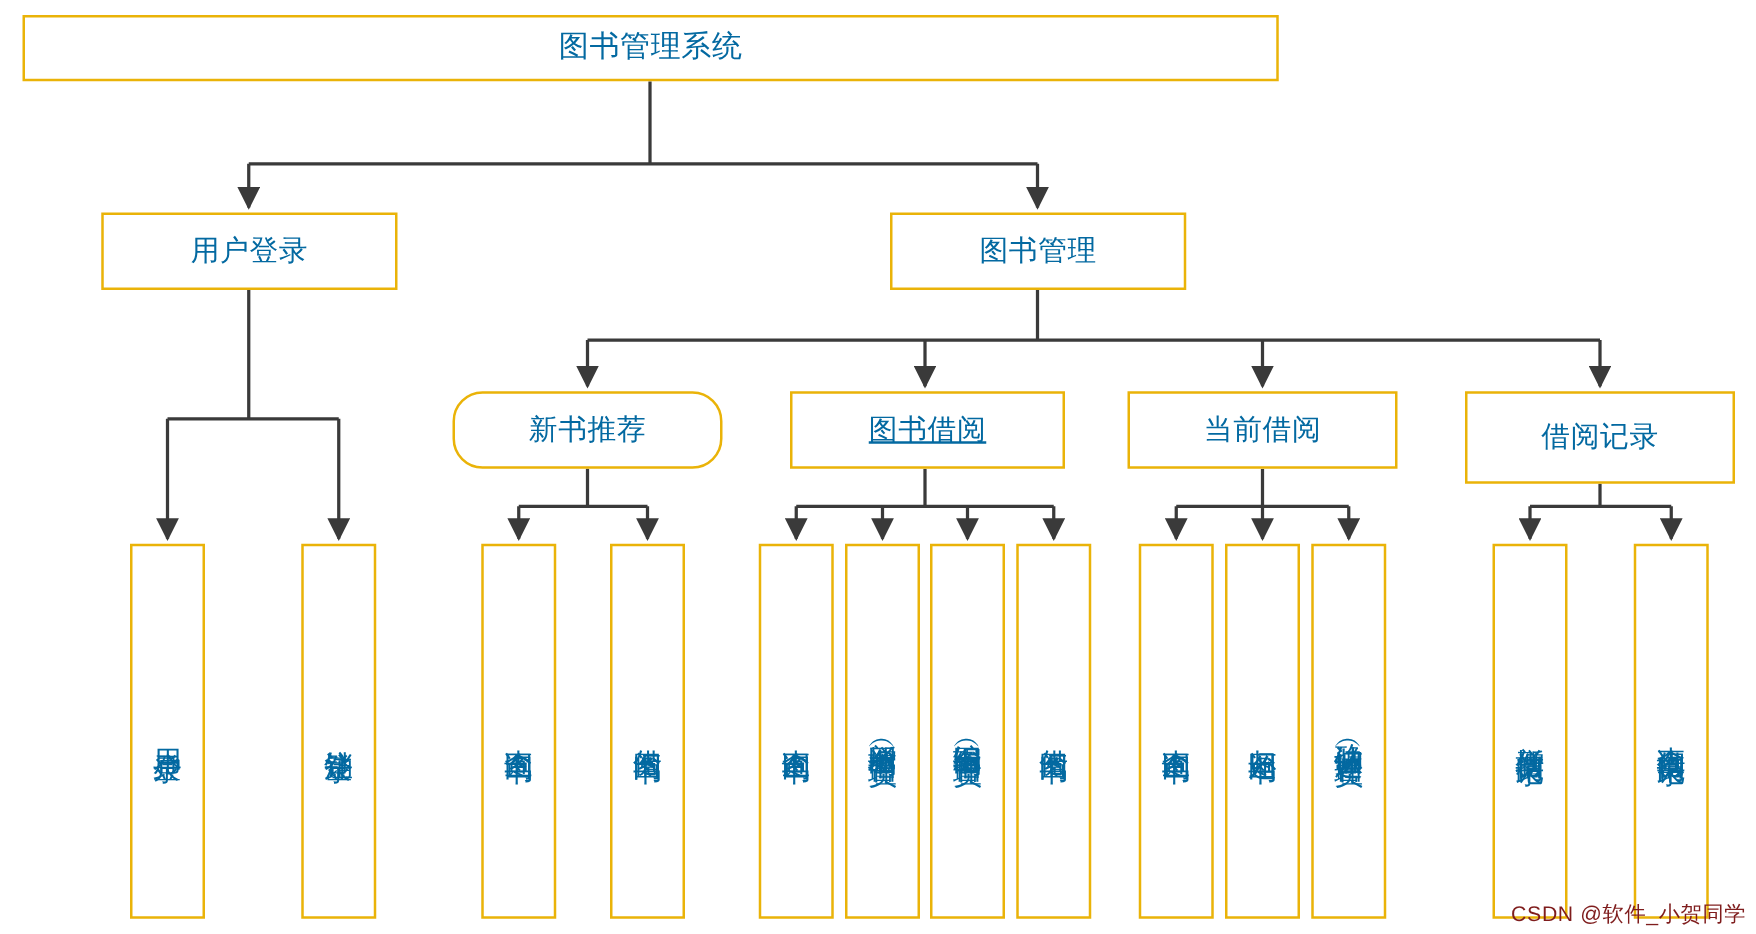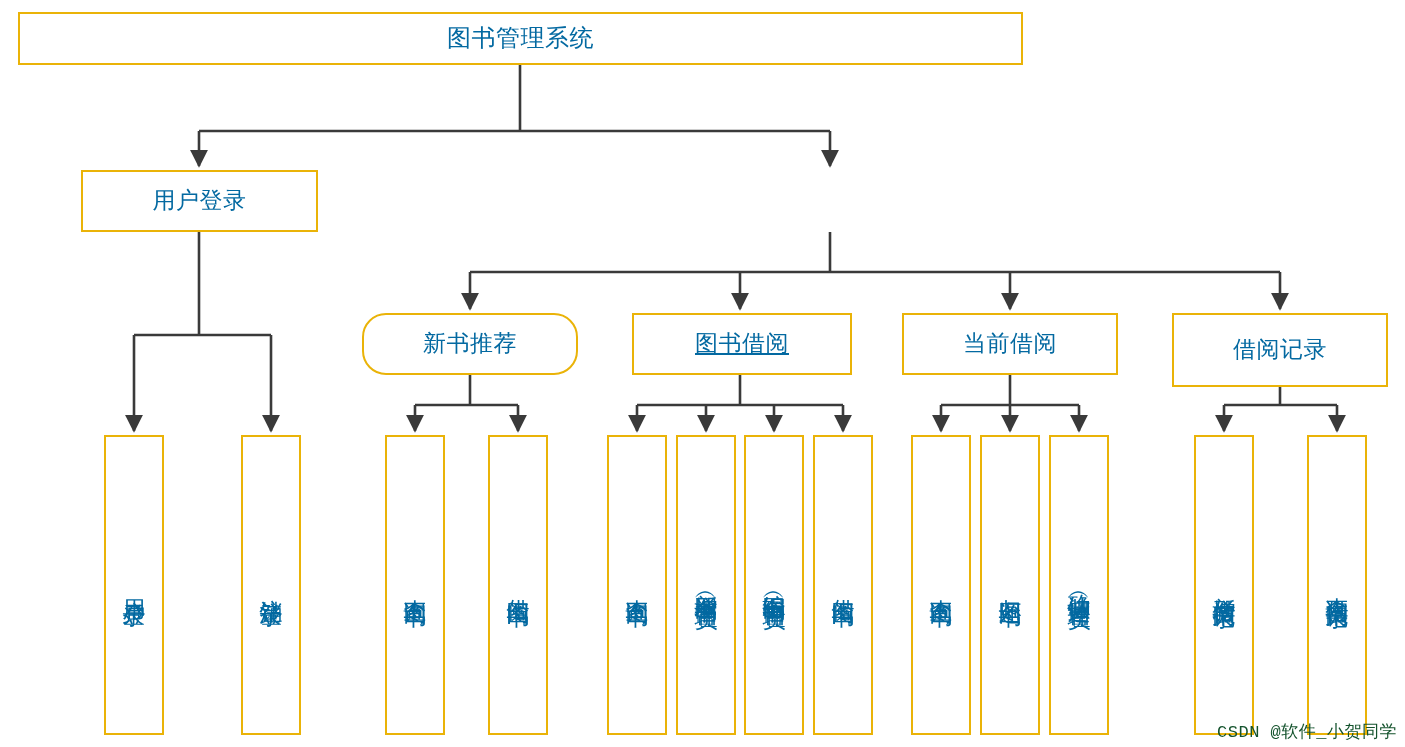--- a/index.html
+++ b/index.html
@@ -58,25 +58,24 @@
   .node-v span {
     writing-mode: vertical-rl;
     text-orientation: upright;
     display: block;
   }
   .watermark {
     position: absolute;
     right: 8px;
     bottom: 4px;
     font-size: 17px;
-    color: #14532d;
+    color: #7f1d1d;
     letter-spacing: 0.5px;
     z-index: 3;
     white-space: nowrap;
-    font-family: Liberation Mono, monospace;
   }
 </style>
 </head>
 <body>
 
 <div id="diagram-canvas">
 
   <svg id="edge-layer" viewBox="0 0 1405 747" width="1405" height="747" xmlns="http://www.w3.org/2000/svg">
     <defs>
       <marker id="arrow" viewBox="0 0 10 10" refX="9" refY="5" markerWidth="7" markerHeight="7" orient="auto-start-reverse">
@@ -127,20 +126,23 @@
     </g>
   </svg>
 
   <div class="node node-h node-root" style="left:18px; top:12px; width:1005px; height:53px;">
     <span>图书管理系统</span>
   </div>
 
   <div class="node node-h" style="left:81px; top:170px; width:237px; height:62px;">
     <span>用户登录</span>
   </div>
+  <div class="node node-h" style="left:712px; top:170px; width:237px; height:62px;">
+    <span>图书管理</span>
+  </div>
 
   <div class="node node-h" style="left:362px; top:313px; width:216px; height:62px;border-radius:24px;">
     <span>新书推荐</span>
   </div>
   <div class="node node-h" style="left:632px; top:313px; width:220px; height:62px;text-decoration:underline;">
     <span>图书借阅</span>
   </div>
   <div class="node node-h" style="left:902px; top:313px; width:216px; height:62px;">
     <span>当前借阅</span>
   </div>

